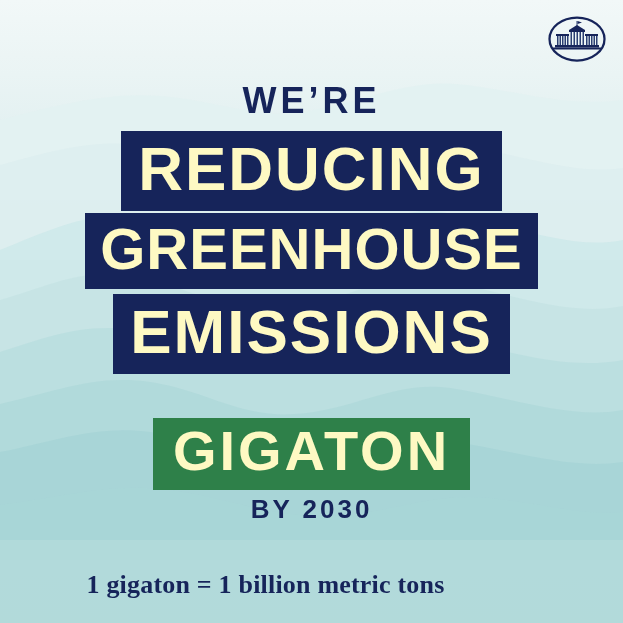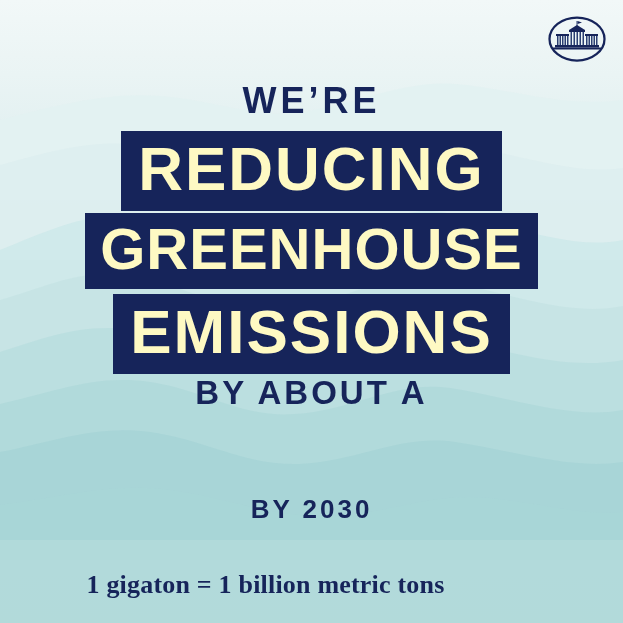--- a/index.html
+++ b/index.html
@@ -165,22 +165,24 @@
     </div>
 
     <div class="line" id="line-emissions">
       <span class="boxed">EMISSIONS</span>
     </div>
 
     <div class="line" id="line-greenhouse">
       <span class="boxed">GREENHOUSE</span>
     </div>
 
-    <div class="line plain" id="line-byabouta">BY ABOUT A</div>
 
+    <div class="line" id="line-gigaton">
+      <span class="boxed green">GIGATON</span>
+    </div>
 
     <div class="line plain" id="line-by2030">BY 2030</div>
 
   </div>
 
   <div id="footnote">1 gigaton = 1 billion metric tons</div>
 
 </div>
 
 </body></html>

